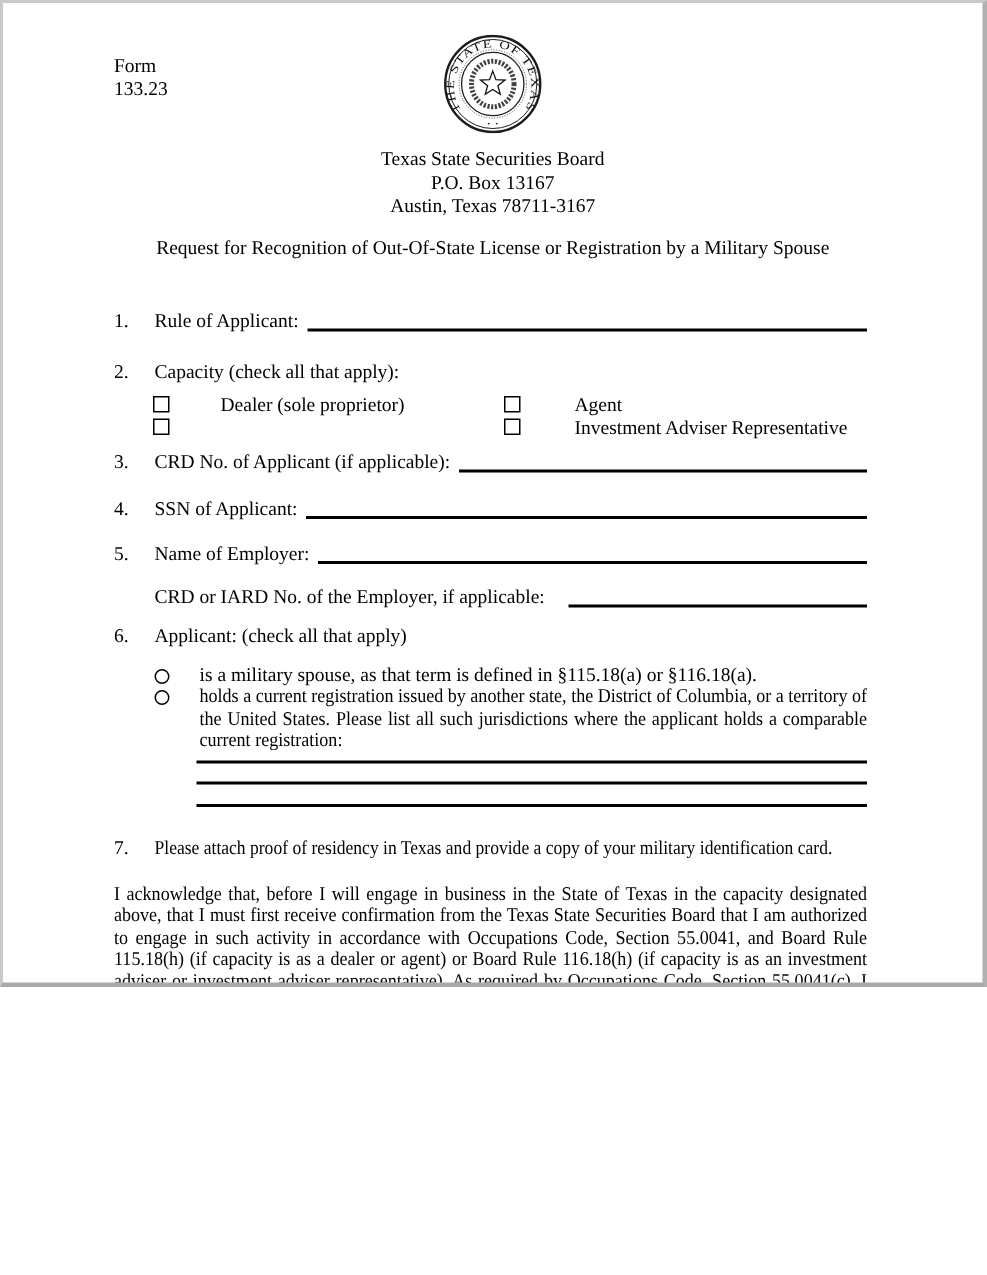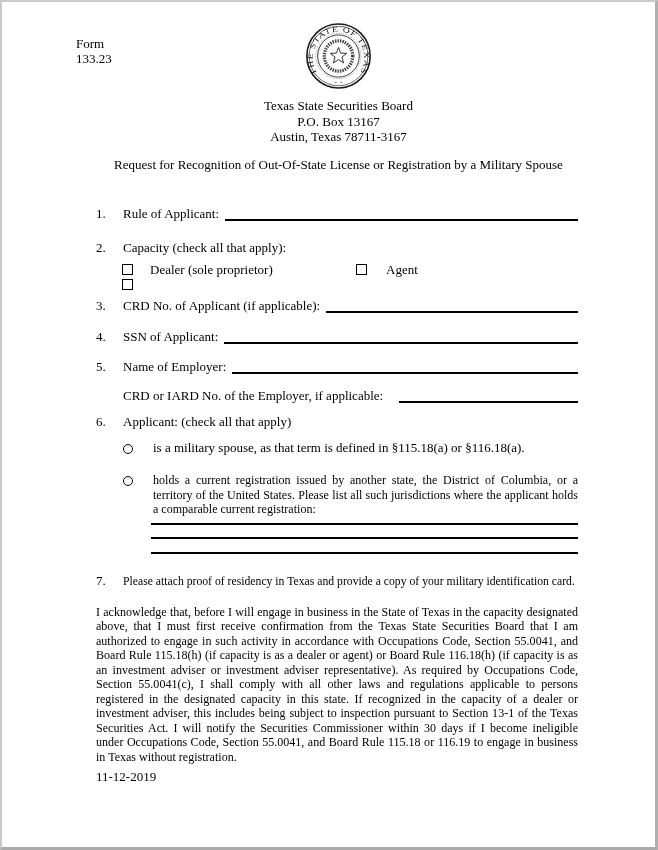--- a/index.html
+++ b/index.html
@@ -1,30 +1,29 @@
 <!DOCTYPE html>
 <html><head>
 <meta charset="utf-8">
 <style>
   html, body { margin: 0; padding: 0; background: #ffffff; }
   .page {
     position: relative;
     width: 658px;
-    height: 850px;
+    height: 658px;
     box-sizing: border-box;
     background: #ffffff;
     border-top: 2px solid #c9c9c9;
     border-left: 2px solid #c9c9c9;
     border-right: 3px solid #b0b0b0;
     border-bottom: 3px solid #aaaaaa;
     font-family: "Liberation Serif", serif;
     font-size: 13px;
     color: #000;
     overflow: hidden;
-    padding-left: 20px;
   }
   .form-number {
     position: absolute;
     top: 34px;
     left: 74px;
     line-height: 15px;
   }
   .form-number span { display: block; }
   .seal-wrap { margin-top: 21px; text-align: center; height: 66px; }
   .address { margin-top: 9px; text-align: center; line-height: 15.5px; }
@@ -38,39 +37,39 @@
     flex: 1;
     border-bottom: 2px solid #000;
     margin-left: 6px;
     height: 13px;
   }
   .fill-line.gap { margin-left: 16px; }
   .mt-item1 { margin-top: 34px; }
   .mt-item2 { margin-top: 19px; }
   .cb-grid { margin-top: 7px; line-height: 15px; }
   .cb-row { display: flex; }
-  .cb-cell { display: flex; align-items: flex-start; }
+  .cb-cell { display: flex; align-items: flex-start; gap: 17px; }
   .cb-cell.first { margin-left: 26px; width: 234px; flex: none; }
   .checkbox {
     flex: none;
     width: 9px; height: 9px;
     border: 1.2px solid #000;
     margin-top: 2px;
     background: #fff;
   }
   .cb-cell.first .checkbox { margin-right: 17px; }
   .cb-cell.second .checkbox { margin-right: 19px; }
   .mt-item3 { margin-top: 8px; }
   .mt-item4 { margin-top: 16px; }
   .mt-item5 { margin-top: 15px; }
   .sub-row { display: flex; align-items: flex-end; margin-top: 14px; margin-left: 27px; line-height: 15px; }
   .mt-item6 { margin-top: 11px; }
   .opt { display: flex; align-items: flex-start; margin-left: 27px; line-height: 14.5px; }
   .opt.first { margin-top: 12px; }
-  .opt.second { margin-top: 18px; }
+  .opt.second { }
   .radio {
     flex: none;
     width: 8px; height: 8px;
     border: 1.1px solid #000;
     border-radius: 50%;
     margin-top: 3px;
     background: #fff;
   }
   .opt-text { margin-left: 20px; flex: 1; }
   .condense {
@@ -154,20 +153,24 @@
         </div>
         <div class="cb-cell second">
           <span class="checkbox"></span>
           <span>Agent</span>
         </div>
       </div>
       <div class="cb-row">
         <div class="cb-cell first">
           <span class="checkbox"></span>
         </div>
+        <div class="cb-cell second">
+          <span class="checkbox"></span>
+          <span>Investment Adviser Representative</span>
+        </div>
       </div>
     </div>
 
     <div class="item mt-item3">
       <span class="num">3.</span>
       <span class="label">CRD No. of Applicant (if applicable):</span>
       <span class="fill-line"></span>
     </div>
 
     <div class="item mt-item4">

